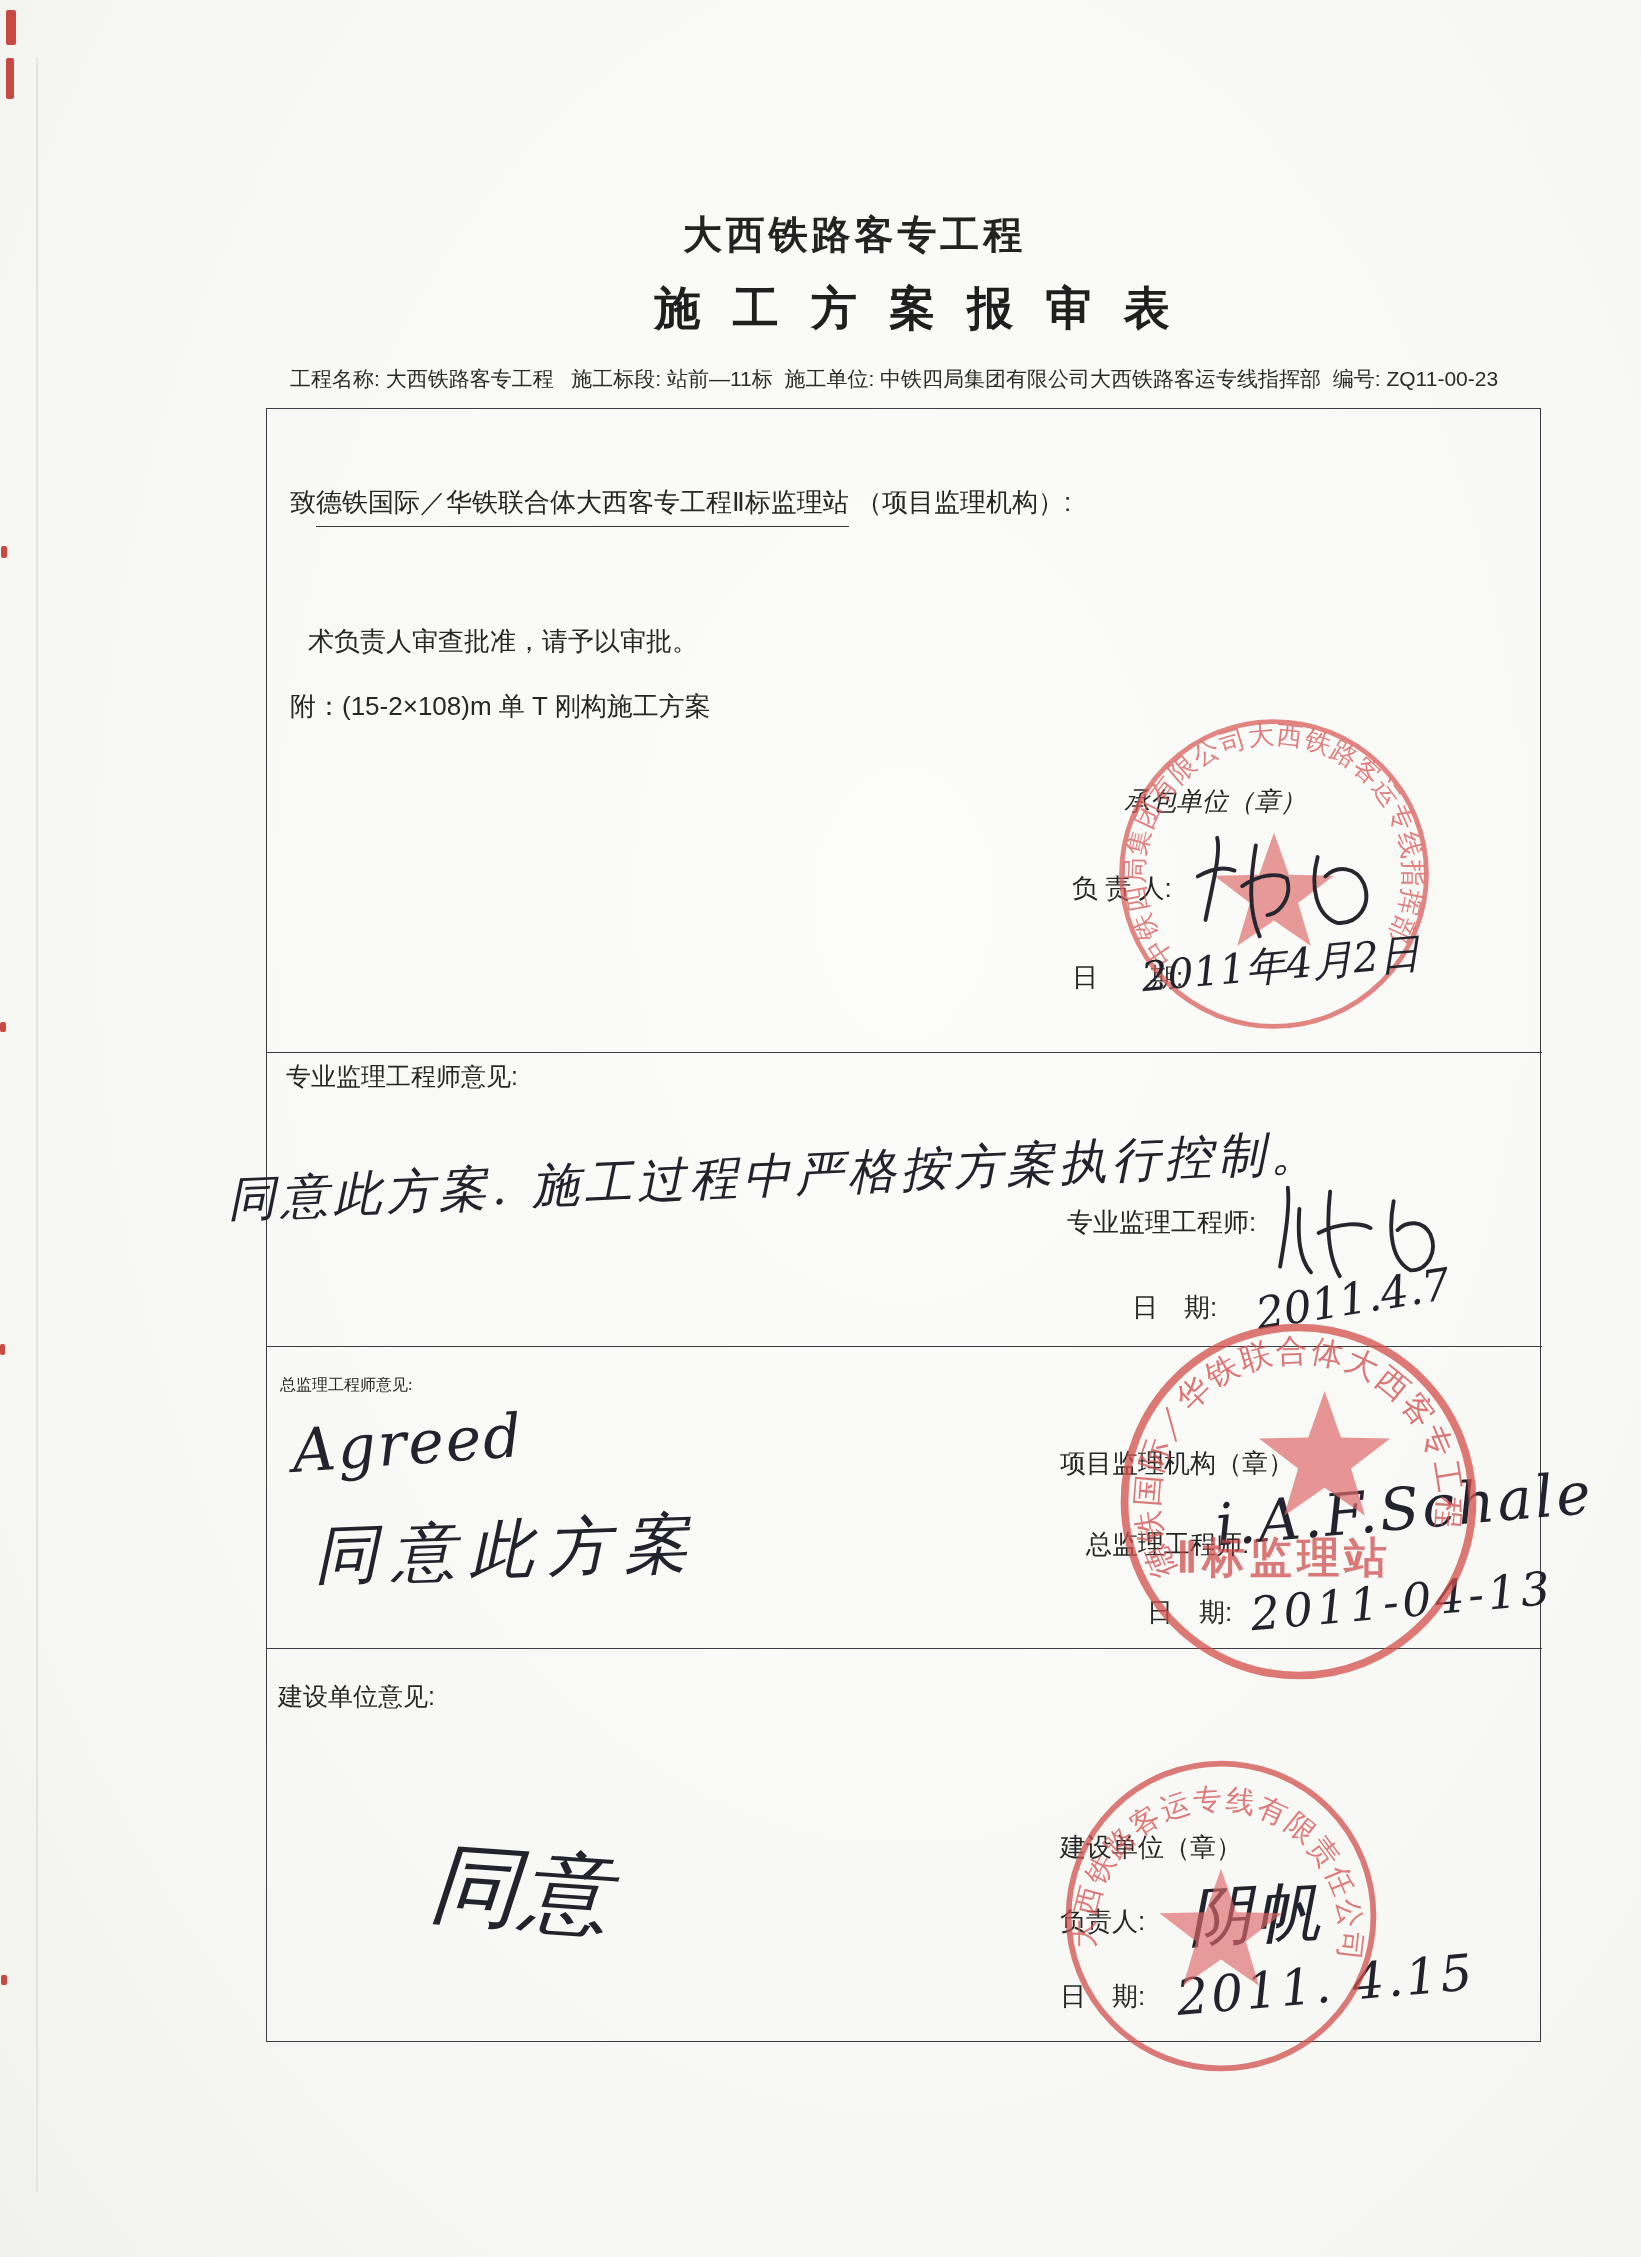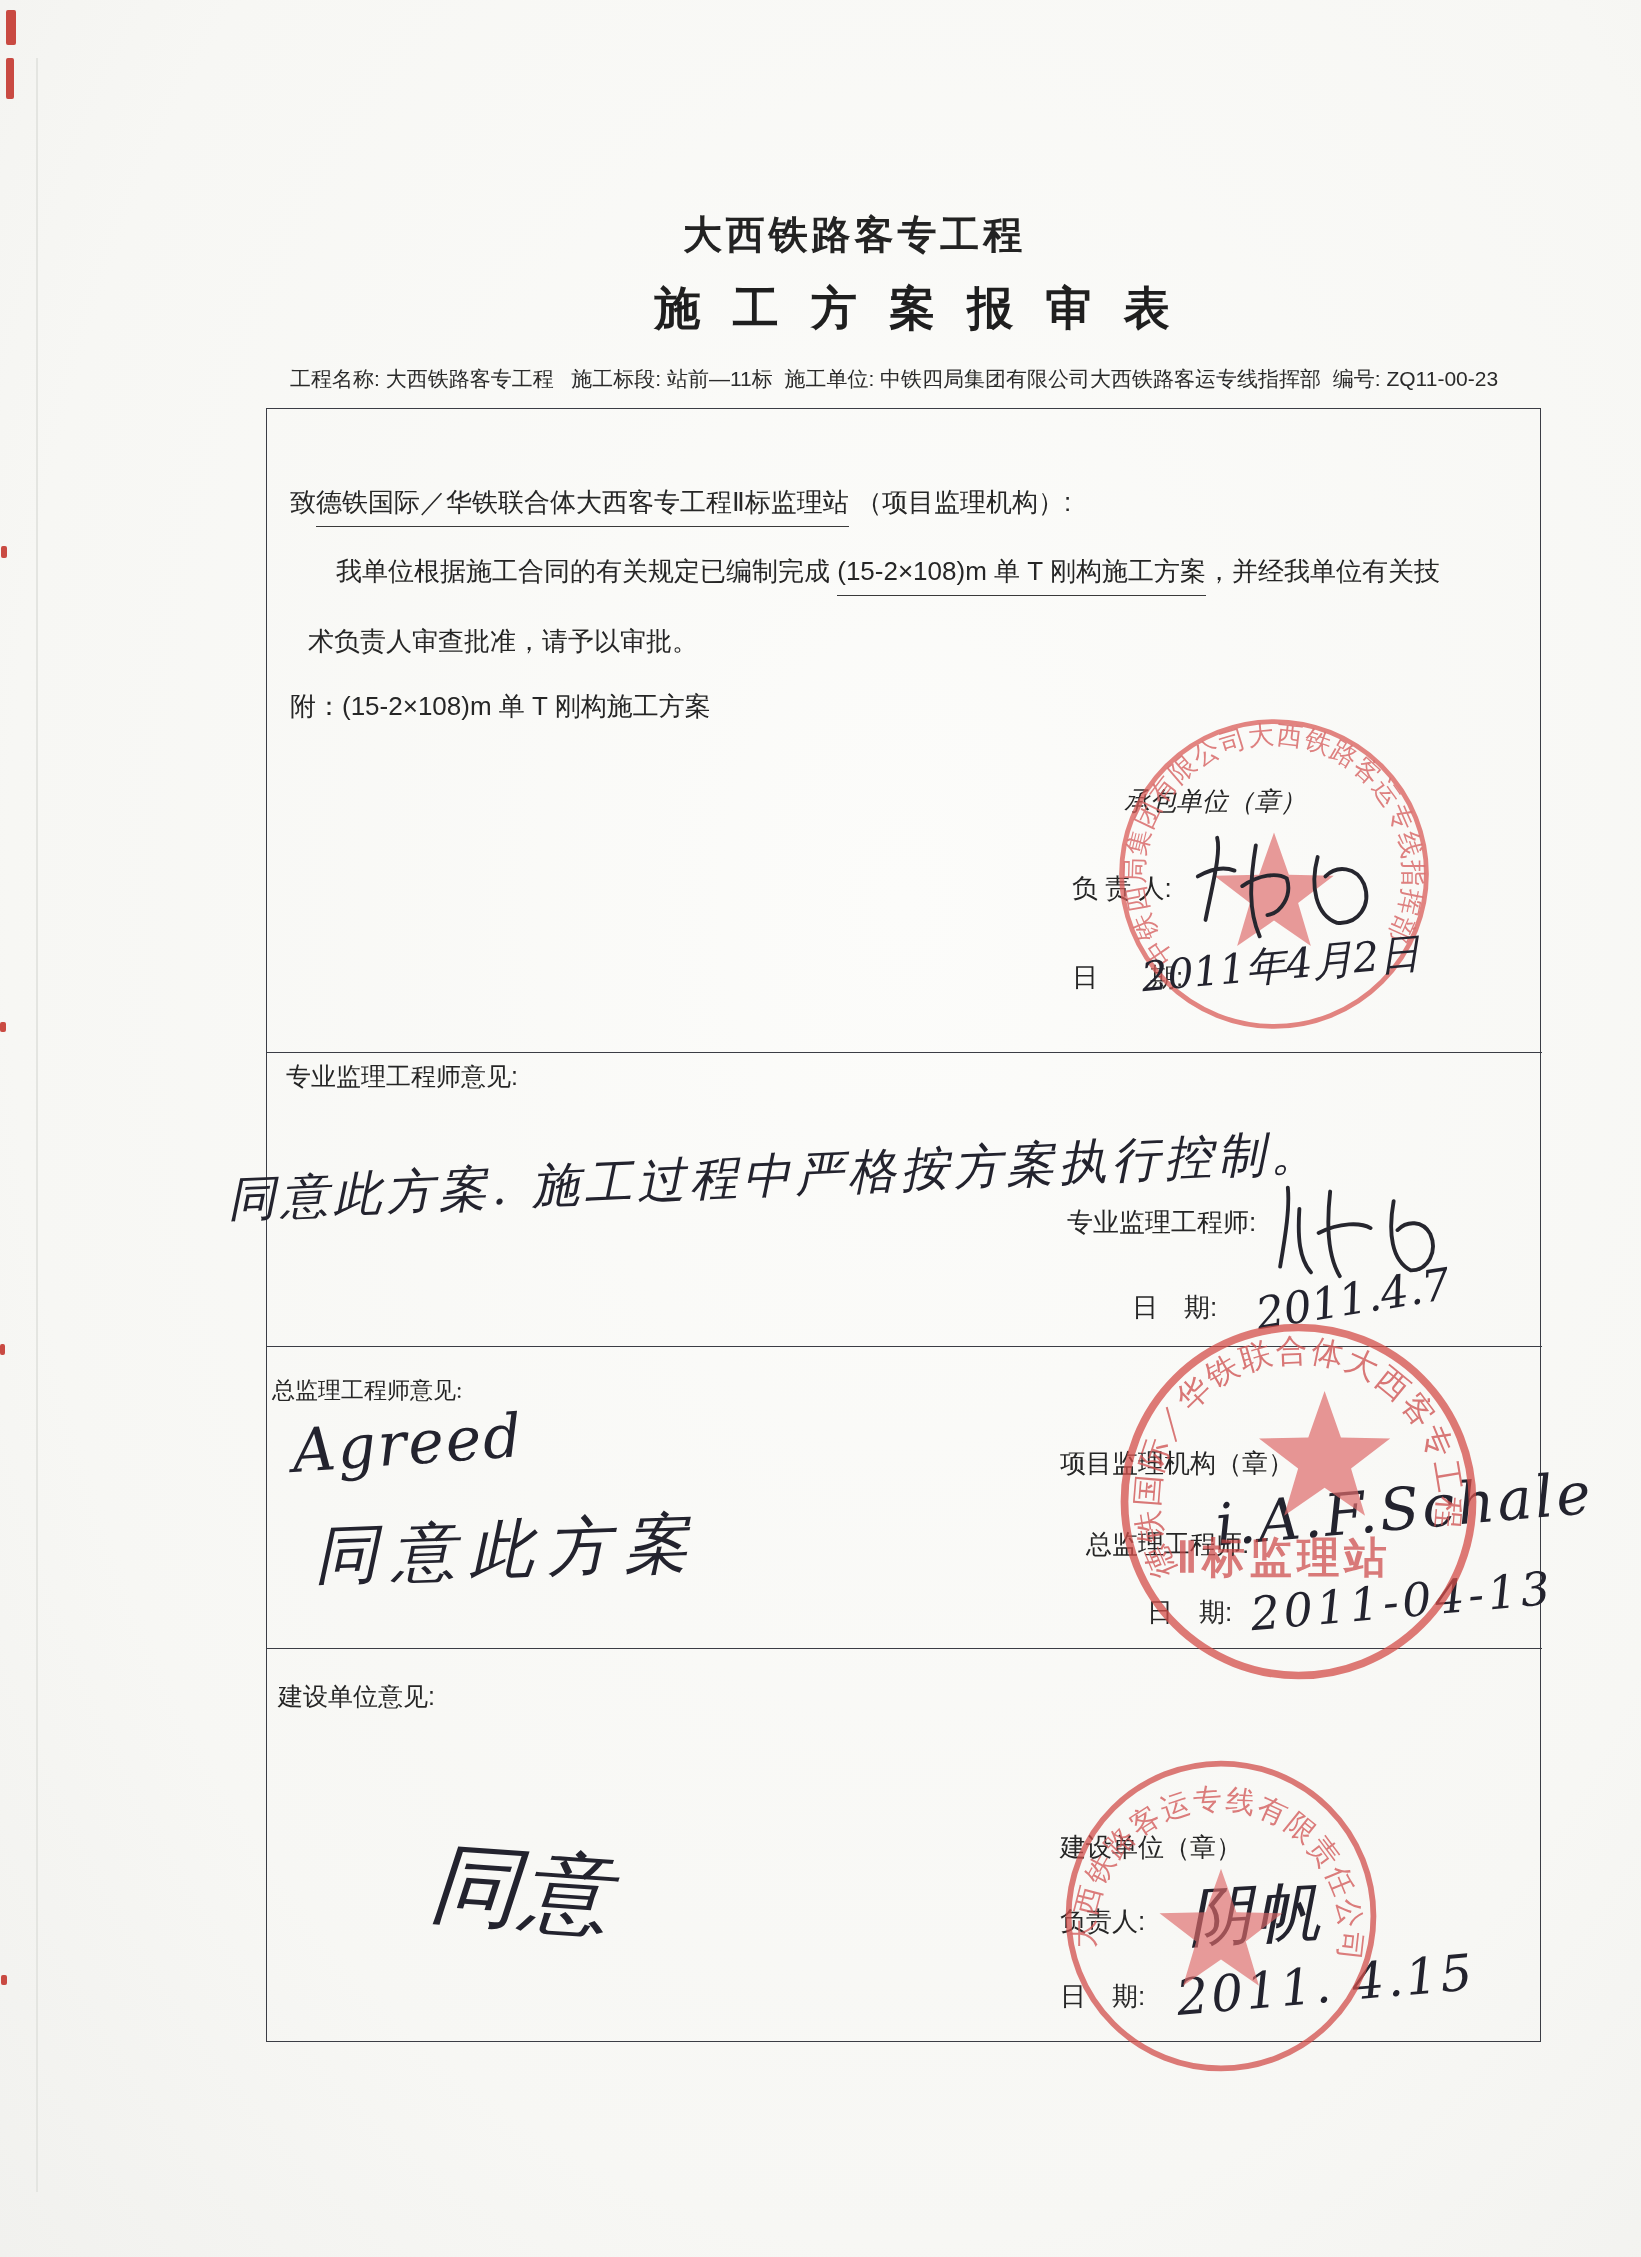--- a/index.html
+++ b/index.html
@@ -51,23 +51,20 @@
 
   <div class="abs tbl-border" style="left:266px;top:408px;width:1273px;height:1632px;"></div>
   <div class="abs divider" style="left:266px;top:1052px;width:1276px;"></div>
   <div class="abs divider" style="left:266px;top:1346px;width:1276px;"></div>
   <div class="abs divider" style="left:266px;top:1648px;width:1276px;"></div>
 
   <div class="abs doc body-text" style="left:290px;top:485px;">
     <span>致</span><span class="ul">德铁国际／华铁联合体大西客专工程Ⅱ标监理站</span>
     <span>（项目监理机构）:</span>
   </div>
-  <div class="abs doc body-text" style="left:336px;top:554px;">
-    <span>我单位根据施工合同的有关规定已编制完成 </span><span class="ul">(15-2×108)m 单 T 刚构施工方案</span><span>，并经我单位有关技</span>
-  </div>
   <div class="abs doc body-text" style="left:308px;top:624px;">术负责人审查批准，请予以审批。</div>
   <div class="abs doc body-text" style="left:290px;top:689px;">附：(15-2×108)m 单 T 刚构施工方案</div>
 
   <div class="abs doc body-text" style="left:1124px;top:784px;font-style:italic;">承包单位（章）</div>
   <div class="abs doc body-text" style="left:1072px;top:871px;">负 责 人:</div>
   <div class="abs doc body-text" style="left:1072px;top:960px;">日　　期:</div>
 
   <svg class="abs stamp-svg" style="left:1110px;top:710px;" width="328" height="328" viewBox="0 0 340 340">
     <circle cx="170" cy="170" r="158" fill="none" stroke="#d95c58" stroke-width="5" opacity="0.85"></circle>
     <defs>
@@ -94,21 +91,21 @@
   <svg class="abs" style="left:1270px;top:1180px;" width="179" height="101" viewBox="0 0 185 105">
     <g fill="none" stroke="#26262e" stroke-width="4" stroke-linecap="round">
       <path d="M10,90 C16,55 20,28 18,8 M30,30 C28,60 30,82 42,96"></path>
       <path d="M62,12 C58,48 60,80 72,100 M50,55 C72,44 94,44 104,50"></path>
       <path d="M128,22 C122,55 126,84 146,94 C164,94 174,74 166,56 C158,42 142,42 132,52"></path>
     </g>
   </svg>
   <div class="abs doc body-text" style="left:1132px;top:1290px;">日　期:</div>
   <div class="abs hand" style="left:1255px;top:1273px;font-size:44px;transform:rotate(-9deg);">2011.4.7</div>
 
-  <div class="abs doc body-text" style="left:272px;top:1375px;font-size:23px;font-family:Liberation Serif, serif;">总监理工程师意见:</div>
+  <div class="abs doc body-text" style="left:280px;top:1375px;font-size:16px;font-family:Liberation Serif, serif;">总监理工程师意见:</div>
   <div class="abs hand" style="left:292px;top:1408px;font-size:60px;transform:rotate(-4deg);letter-spacing:1.9px;">Agreed</div>
   <div class="abs hand" style="left:314px;top:1506px;font-size:64px;letter-spacing:13.5px;transform:rotate(-2deg);">同意此方案</div>
   <div class="abs doc body-text" style="left:1060px;top:1446px;">项目监理机构（章）</div>
   <div class="abs doc body-text" style="left:1060px;top:1527px;margin-left:26px;">总监理工程师:</div>
   <div class="abs hand" style="left:1215px;top:1475px;font-size:58px;transform:rotate(-5deg);letter-spacing:2.9px;">i.A.F.Schale</div>
   <div class="abs doc body-text" style="left:1147px;top:1595px;">日　期:</div>
   <div class="abs hand" style="left:1250px;top:1574px;font-size:46px;transform:rotate(-5deg);letter-spacing:3.9px;">2011-04-13</div>
 
   <svg class="abs stamp-svg" style="left:1110px;top:1313px;" width="377" height="377" viewBox="0 0 390 390">
     <circle cx="195" cy="195" r="180" fill="none" stroke="#d44d49" stroke-width="8" opacity="0.85"></circle>

